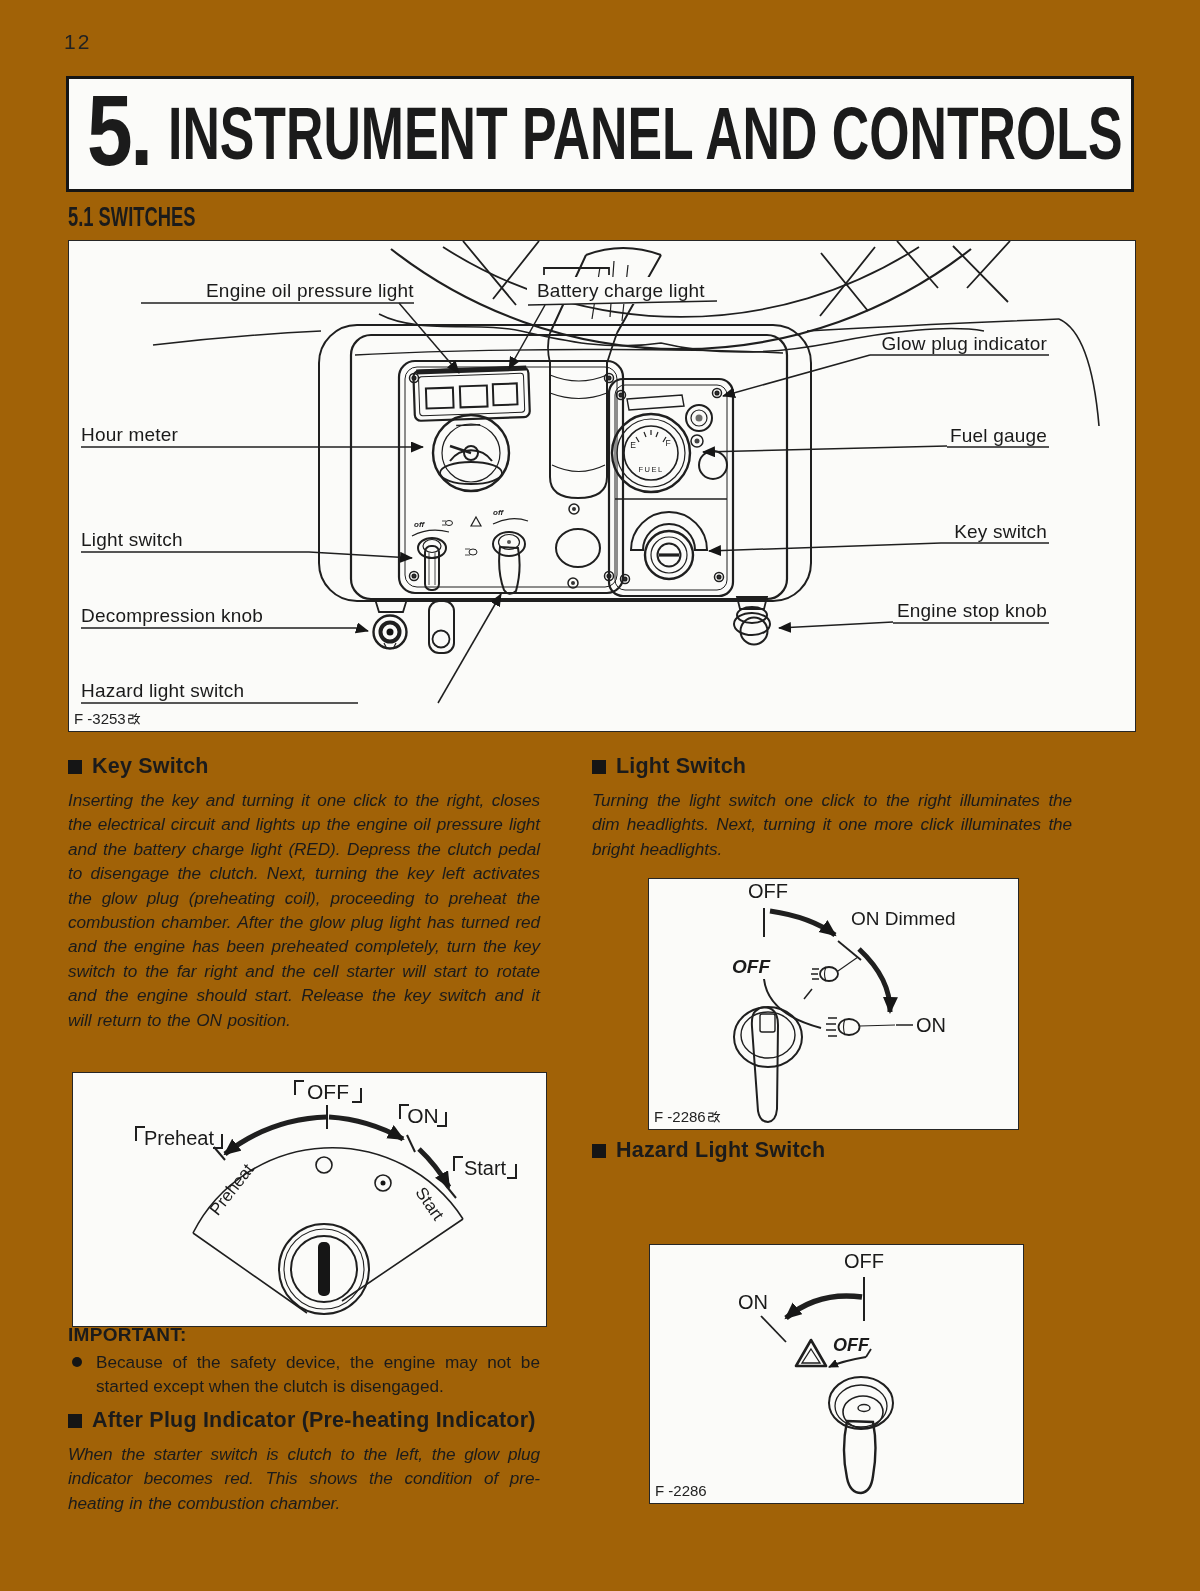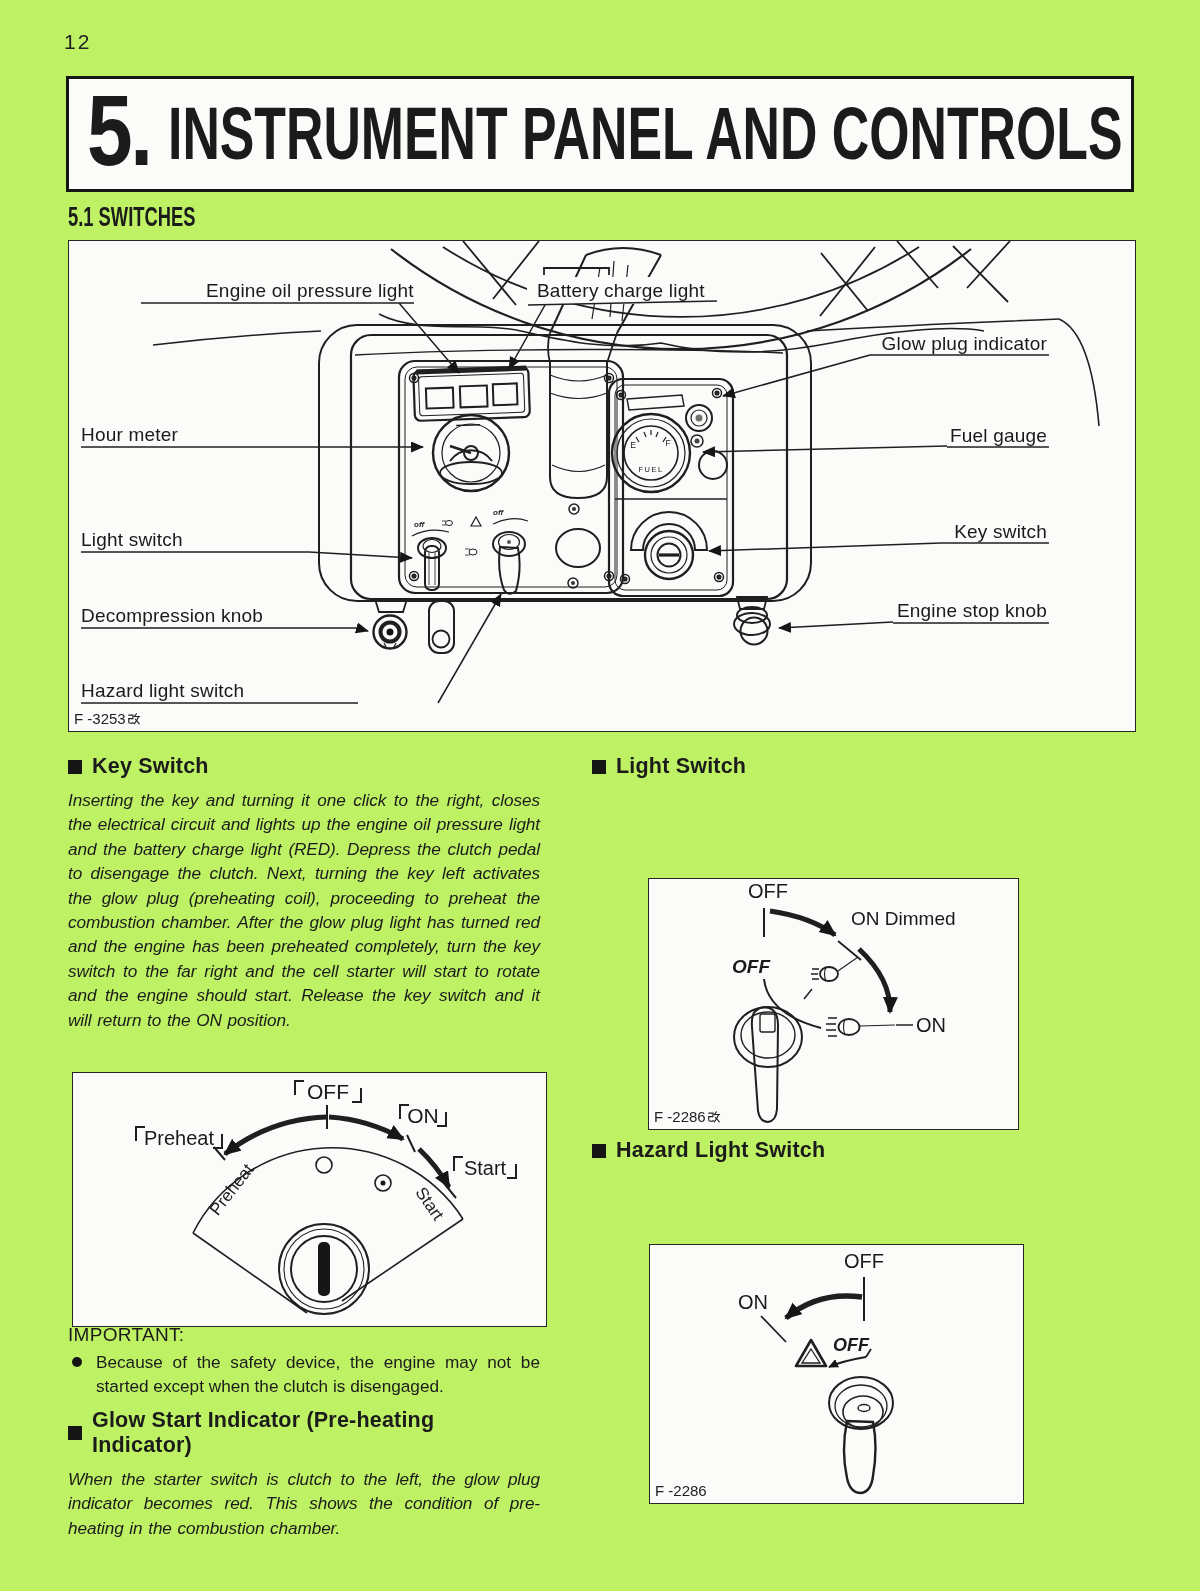--- a/index.html
+++ b/index.html
@@ -1,16 +1,16 @@
 <!DOCTYPE html>
 <html><head>
 <meta charset="utf-8">
 <style>
   html,body{margin:0;padding:0;background:#e8e8e6;}
-  .page{position:relative;width:1200px;height:1591px;background:#bef264;margin:0 auto;
+  .page{position:relative;width:1200px;height:1591px;background:#a16207;margin:0 auto;
         font-family:"Liberation Sans","DejaVu Sans",sans-serif;color:#1b1b1b;overflow:hidden;}
   .page-number{position:absolute;left:64px;top:30px;font-size:21px;letter-spacing:2px;color:#222;}
   
   .title-box{position:absolute;left:66px;top:76px;width:1062px;height:110px;border:3px solid #151515;
              display:flex;align-items:center;background:#fbfbf9;}
   .chapter-num{font-size:100px;font-weight:bold;line-height:1;margin:-8px 0 0 18px;
                display:inline-block;transform:scaleX(.82);transform-origin:left center;letter-spacing:-3px;}
   .chapter-title{font-size:74px;font-weight:bold;line-height:1;margin-left:4px;display:inline-block;
                  transform:scaleX(.70);transform-origin:left center;letter-spacing:0px;white-space:nowrap;}
   .section-heading{position:absolute;left:68px;top:202px;font-size:27px;font-weight:bold;
@@ -18,21 +18,21 @@
   
   .figbox{position:absolute;border:1.6px solid #262626;background:#fbfbf9;}
   .figbox svg{position:absolute;left:0;top:0;}
   .fig-label{position:absolute;left:5px;bottom:4px;font-size:15px;color:#222;display:flex;align-items:center;gap:1px;margin-top:43px;}
   .fig-label svg{position:static;}
   
   .tcol{position:absolute;}
   h3.sec{font-size:21.5px;font-weight:bold;margin:0 0 9px 0;display:flex;align-items:center;letter-spacing:.2px;}
   .sq{width:14px;height:14px;background:#151515;display:inline-block;margin-right:10px;flex:0 0 auto;}
   p.body{font-size:17.2px;line-height:24.4px;margin:0;text-align:justify;text-align-last:left;letter-spacing:-0.1px;word-spacing:1px;font-style:italic;}
-  .imp-head{font-size:19px;font-weight:normal;letter-spacing:.3px;margin-bottom:4px;}
+  .imp-head{font-size:19px;font-weight:bold;letter-spacing:.3px;margin-bottom:4px;}
   .imp-row{display:flex;align-items:flex-start;}
   .imp-bullet{width:10px;height:10px;border-radius:50%;background:#151515;margin:7px 14px 0 4px;flex:0 0 auto;}
   .imp-text{font-size:17.2px;line-height:24.4px;text-align:justify;text-align-last:left;}
   svg text{font-family:"Liberation Sans","DejaVu Sans",sans-serif;fill:#1a1a1a;}
   svg .lbl{font-size:19px;letter-spacing:.2px;}
   svg .ln{stroke:#1f1f1f;fill:none;}
 </style>
 </head>
 <body>
 
@@ -326,30 +326,31 @@
     <div class="imp-head">IMPORTANT:</div>
     <div class="imp-row">
       <span class="imp-bullet"></span>
       <div class="imp-text">Because of the safety device, the engine may not be started except when the clutch is disengaged.</div>
     </div>
   </div>
 
   <div class="tcol" style="left:68px;top:1408px;width:472px;">
     <h3 class="sec">
         <span class="sq"></span>
-      <span>Glow Start Indicator (Pre-heating Indicator)</span>
+      <span>After Plug Indicator (Pre-heating Indicator)</span>
       </h3>
     <p class="body">When the starter switch is clutch to the left, the glow plug indicator becomes red. This shows the condition of pre-heating in the combustion chamber.</p>
   </div>
 
   <div class="tcol" style="left:592px;top:754px;width:480px;">
     <h3 class="sec">
         <span class="sq"></span>
       <span>Light Switch</span>
       </h3>
+    <p class="body">Turning the light switch one click to the right illuminates the dim headlights. Next, turning it one more click illuminates the bright headlights.</p>
   </div>
 
   <div class="figbox" style="left:648px;top:878px;width:369px;height:250px;">
     <svg width="369" height="250" viewBox="0 0 369 250">
       <defs>
         <marker id="mB2" markerUnits="userSpaceOnUse" markerWidth="19" markerHeight="16" refX="15" refY="7.5" orient="auto">
           <path d="M0,0 L17,7.5 L0,15 Z" fill="#161616"></path>
         </marker>
       </defs>
       <g>

